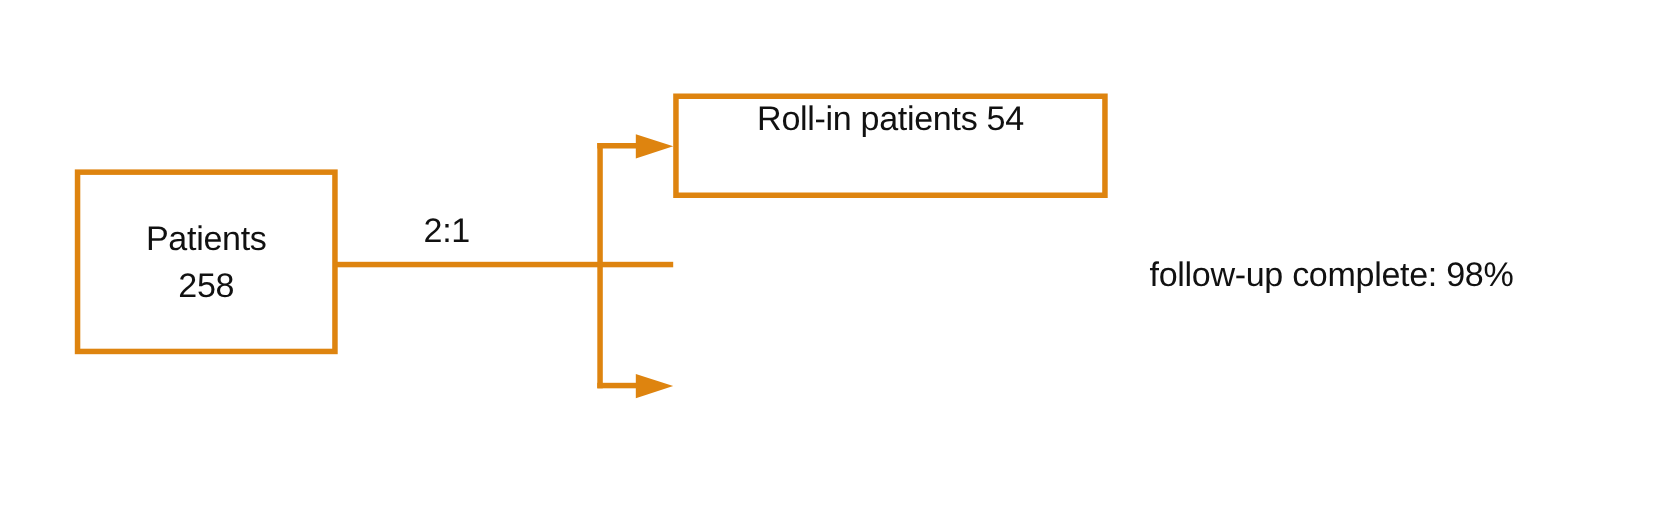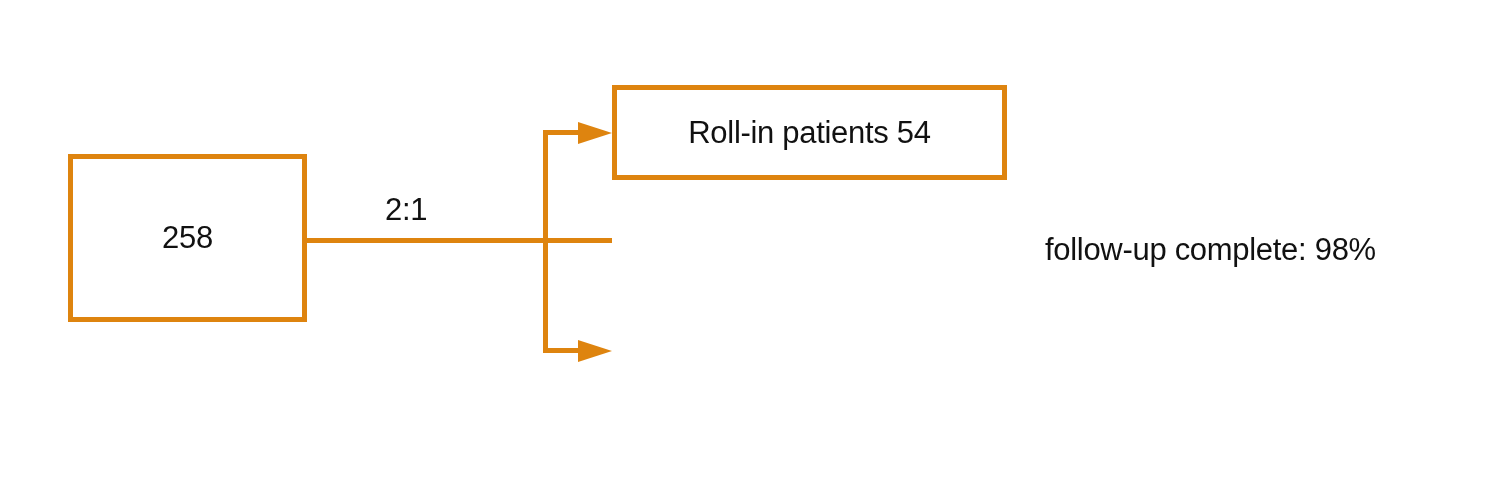--- a/index.html
+++ b/index.html
@@ -18,21 +18,20 @@
     color: var(--text);
     font-size: 31px;
     letter-spacing: -0.3px;
     overflow: hidden;
   }
   .box {
     position: absolute;
     border: 5px solid var(--accent);
     background: var(--background);
     display: flex;
-    align-items: center;
     justify-content: center;
     text-align: center;
   }
   .patients-box {
     left: 68px; top: 154px; width: 239px; height: 168px;
     flex-direction: column;
     row-gap: 7px;
   }
   .patients-count { font-weight: 400; }
   .branch-box { left: 612px; width: 395px; height: 95px; }
@@ -69,20 +68,21 @@
     line-height: 36px;
     white-space: nowrap;
   }
 </style>
 </head>
 <body>
 
 <div class="canvas">
 
   <div class="box patients-box">
+    <div class="patients-label">Patients</div>
     <div class="patients-count">258</div>
   </div>
 
   <div class="line main-line"></div>
   <div class="line branch-vertical"></div>
   <div class="line top-branch-line"></div>
   <div class="line bottom-branch-line"></div>
   <div class="arrowhead arrowhead-top"></div>
   <div class="arrowhead arrowhead-bottom"></div>
 

